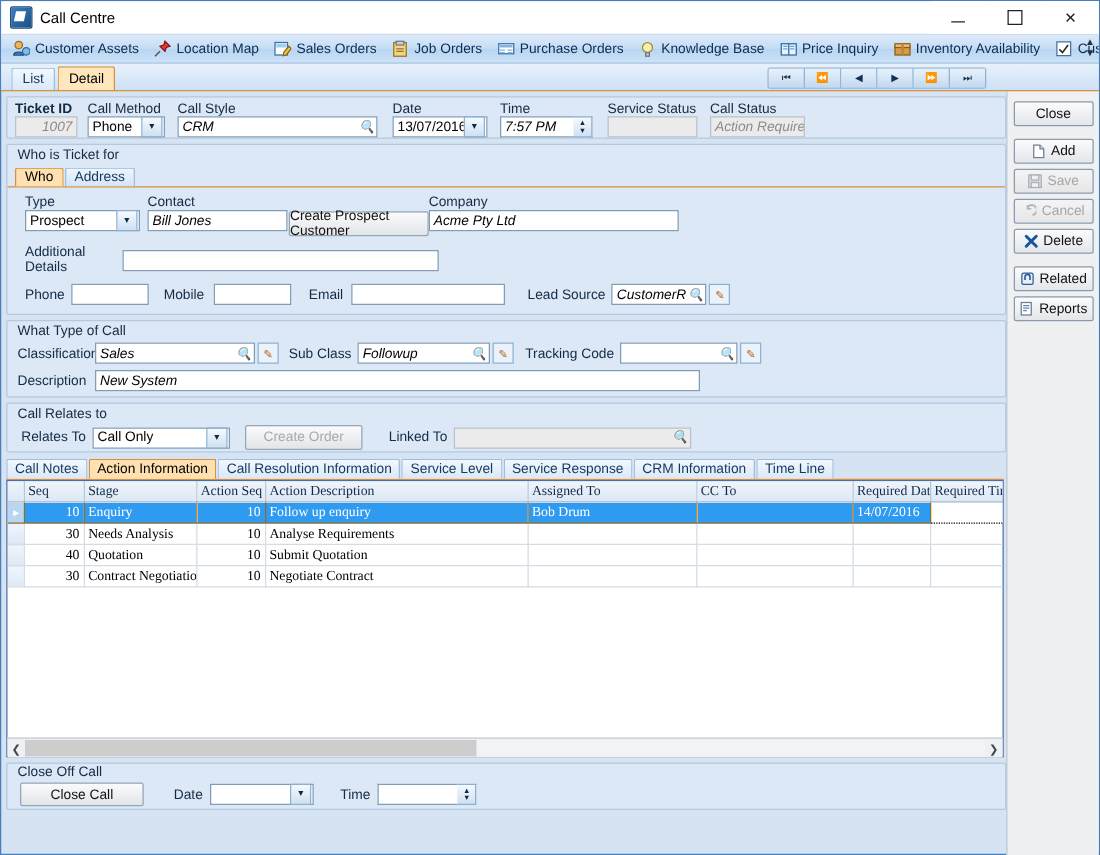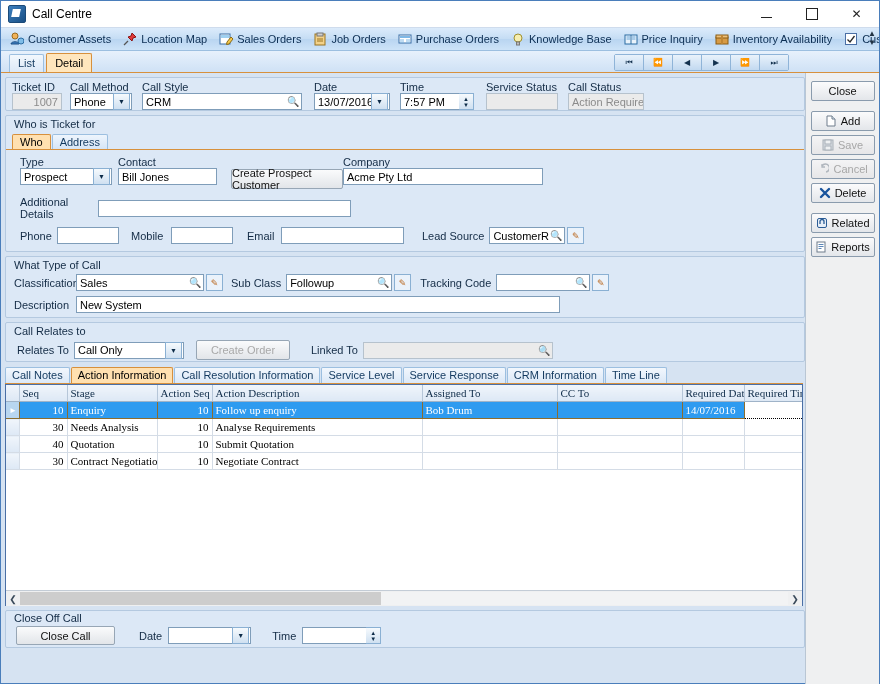--- a/index.html
+++ b/index.html
@@ -87,21 +87,21 @@
   .sidebtn .sico{width:12px;height:12px;margin-right:4px;flex:none;}
   .spacer6{height:6px;}
   
   .gb{
     border:1px solid #b4c9e0;background:#dce8f6;border-radius:2px;
     position:relative;margin-bottom:4px;
   }
   .lbl{font-size:11px;color:#132b45;}
   .fld{
     border:1px solid #7f9db9;background:#fff;height:17px;box-sizing:border-box;
-    font-size:11px;padding:1px 3px;display:flex;align-items:center;overflow:hidden;white-space:nowrap;
+    font-size:11px;padding:1px 3px;display:flex;align-items:center;overflow:hidden;white-space:nowrap;font-style:italic;
   }
   .fld.ro{background:#ebebeb;color:#8b8b8b;border-color:#b6c2cd;}
   .fld.rt{text-align:right;justify-content:flex-end;}
   .combo{border:1px solid #7f9db9;background:#fff;height:17px;box-sizing:border-box;display:flex;align-items:center;font-size:11px;}
   .combo .ctext{flex:1;padding-left:3px;overflow:hidden;white-space:nowrap;}
   .combo .carrow{
     width:15px;height:15px;margin:0 1px 0 0;flex:none;
     background:linear-gradient(to bottom,#f6fafd,#cfe0f1);border:1px solid #8ab0d3;
     display:flex;align-items:center;justify-content:center;font-size:7px;color:#0c2b48;
   }
@@ -287,21 +287,21 @@
     </div>
   </div>
 
   <div class="bodyrow">
 
     <div class="leftcol">
 
       <div class="gb" style="height:34px;padding:3px 6px;box-sizing:border-box;">
         <div style="display:flex;align-items:flex-start;">
           <div style="width:52px;">
-            <div class="lbl" style="font-weight:normal;">Ticket ID</div>
+            <div class="lbl" style="font-weight:bold;">Ticket ID</div>
             <div class="fld ro rt" style="width:50px;">1007</div>
           </div>
           <div style="width:66px;margin-left:6px;">
             <div class="lbl">Call Method</div>
             <div class="combo" style="width:62px;">
               <span class="ctext">Phone</span>
               <span class="carrow">▼</span>
             </div>
           </div>
           <div style="width:166px;margin-left:6px;">
@@ -349,21 +349,21 @@
           <div style="display:flex;align-items:flex-start;">
             <div style="width:98px;">
               <div class="lbl">Type</div>
               <div class="combo" style="width:92px;">
                 <span class="ctext">Prospect</span>
                 <span class="carrow">▼</span>
               </div>
             </div>
             <div style="width:113px;">
               <div class="lbl">Contact</div>
-              <div class="fld" style="width:99px;text-align:center;">Bill Jones</div>
+              <div class="fld" style="width:112px;text-align:center;">Bill Jones</div>
             </div>
             <div style="padding-top:13px;">
               <div class="btn" style="width:110px;">Create Prospect Customer</div>
             </div>
             <div style="width:206px;">
               <div class="lbl">Company</div>
               <div class="fld" style="width:200px;">Acme Pty Ltd</div>
             </div>
           </div>
           <div style="display:flex;align-items:center;margin-top:7px;">

